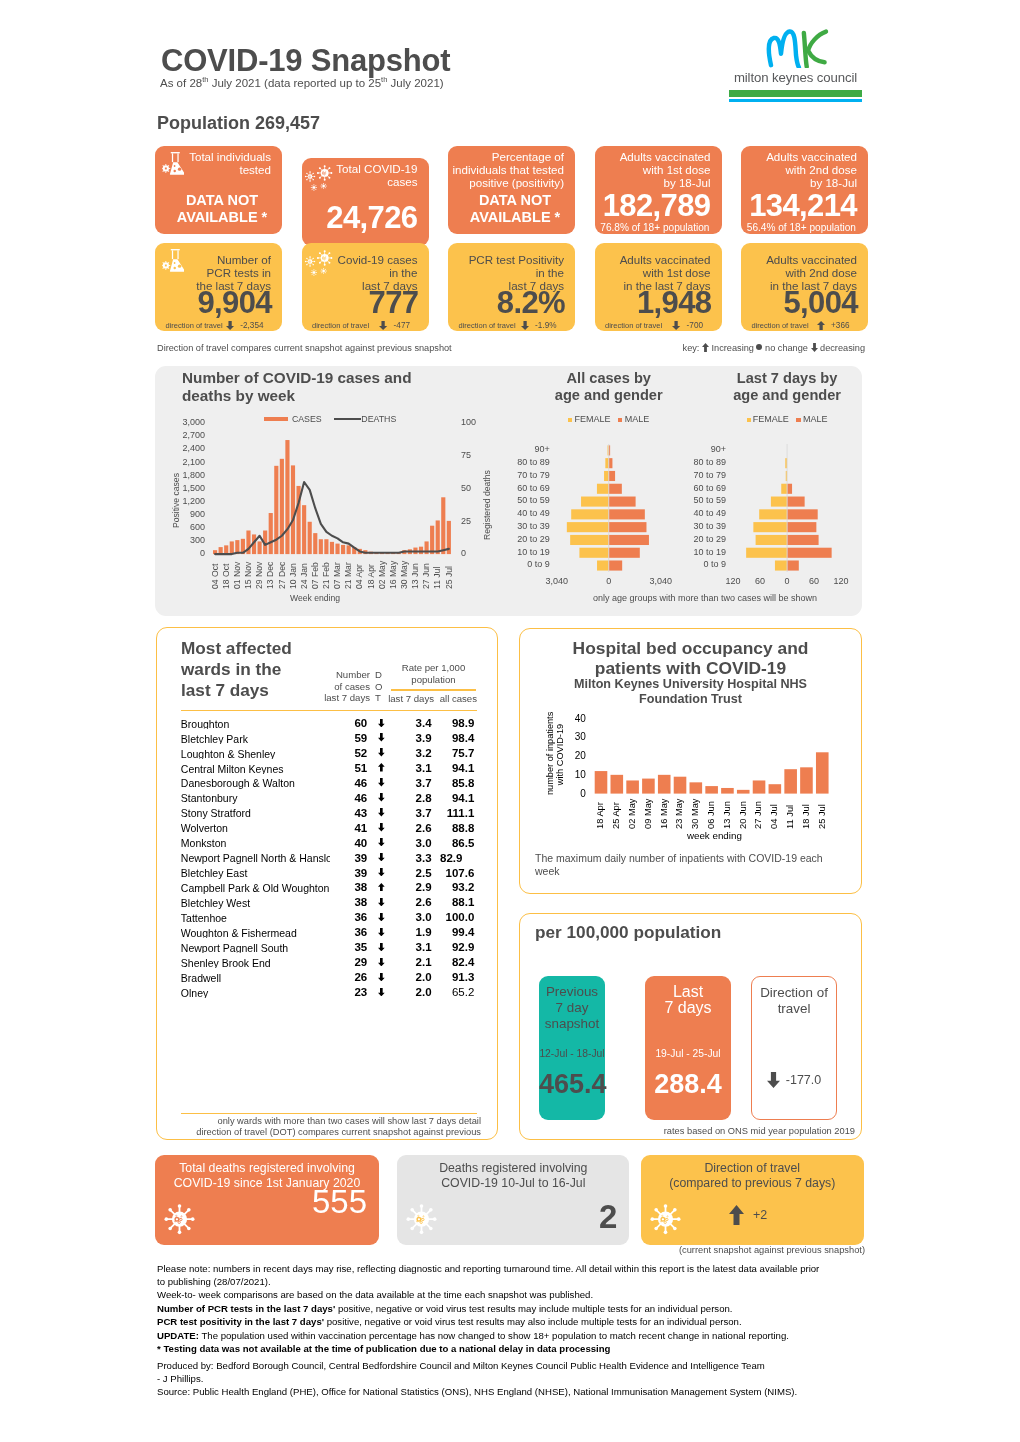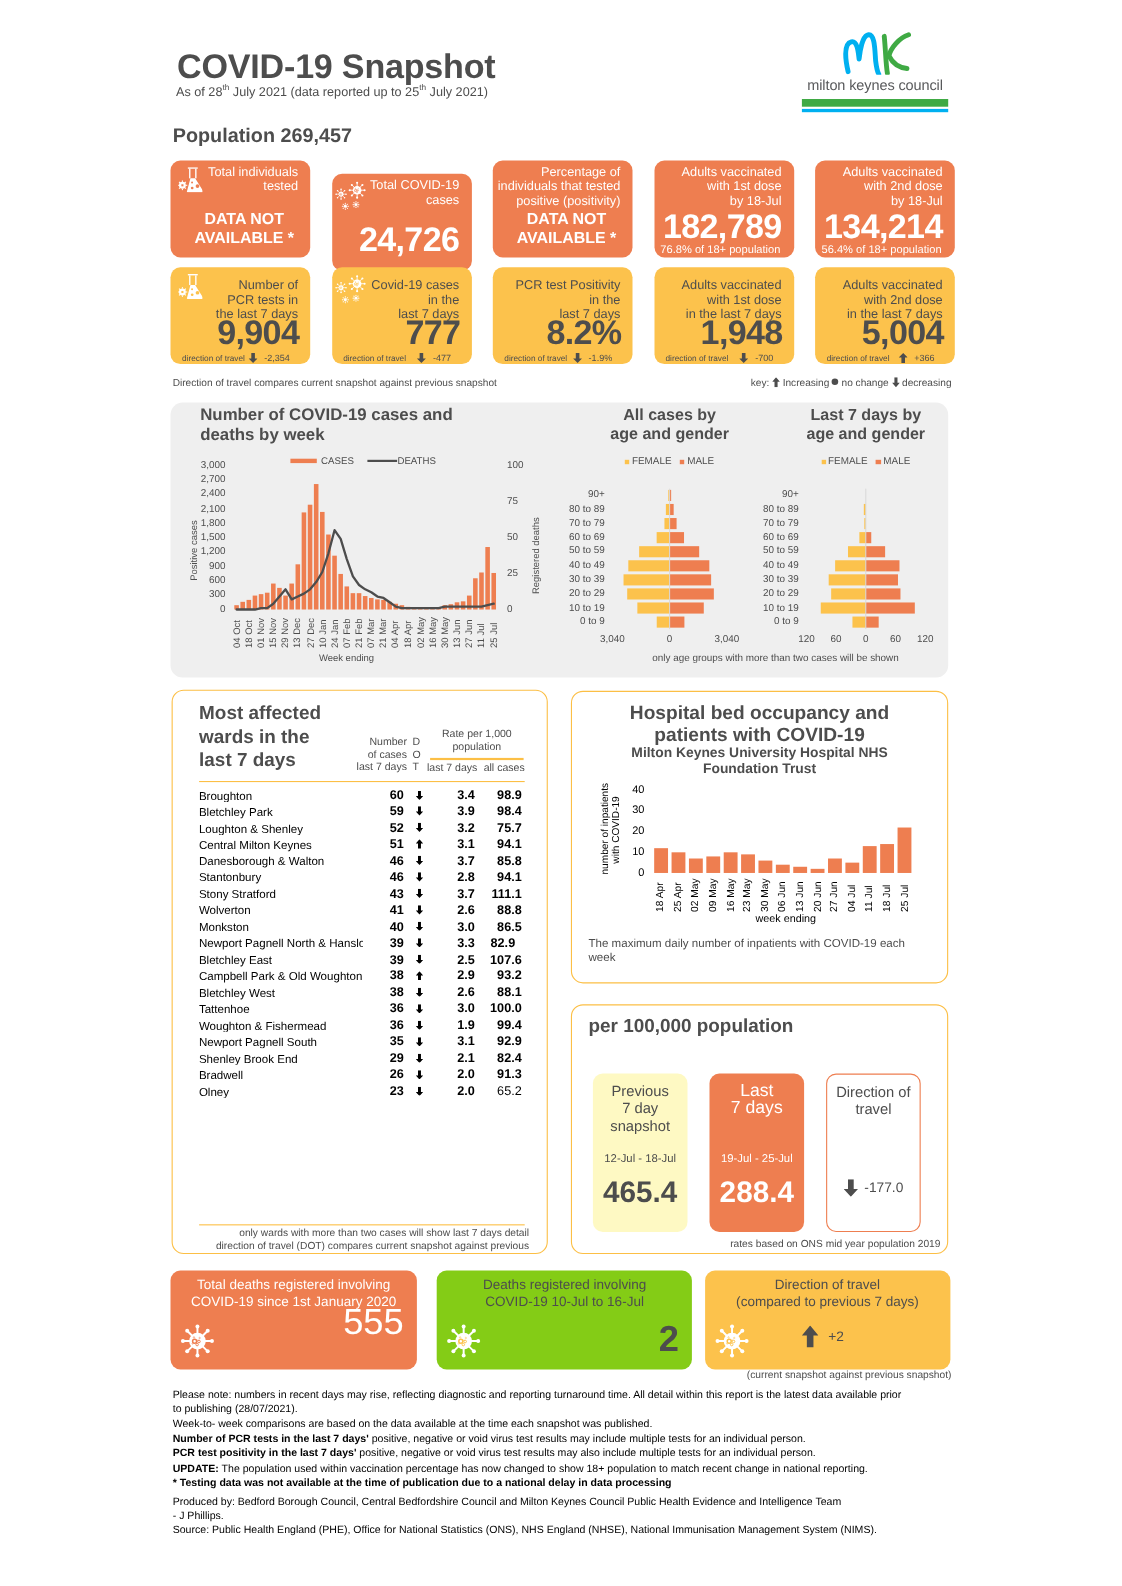--- a/index.html
+++ b/index.html
@@ -774,21 +774,21 @@
       </div>
       <div style="position: absolute; left: 0px; top: 852.55px; height: 14.95px; width: 1020px;">
         <div style="position: absolute; left: 180.8px; top: 0.7px; font-size: 10.5px; line-height: 10.5px; color: rgb(0, 0, 0); width: 149px; overflow: hidden; white-space: nowrap;">Newport Pagnell North &amp; Hanslope</div>
         <div style="position: absolute; left: 335px; width: 32.2px; text-align: right; top: 0px; font-size: 11.5px; line-height: 11.5px; font-weight: bold; color: rgb(0, 0, 0);">39</div>
         <div style="position: absolute; left: 378px; top: 0.5px; width: 7px; height: 8.5px;">
           <svg viewBox="0 0 100 125" width="6.7" height="8.4" preserveAspectRatio="none" style="display: block;">
             <path fill="#000" d="M50 125 L100 69 L70 69 L70 0 L30 0 L30 69 L0 69 Z"></path>
           </svg>
         </div>
         <div style="position: absolute; left: 400px; width: 31.6px; text-align: right; top: 0px; font-size: 11.5px; line-height: 11.5px; font-weight: bold; color: rgb(0, 0, 0);">3.3</div>
-        <div style="position: absolute; left: 440px; width: 34.3px; text-align: center; top: 0px; font-size: 11.5px; line-height: 11.5px; font-weight: bold; color: rgb(0, 0, 0);">82.9</div>
+        <div style="position: absolute; left: 440px; width: 34.3px; text-align: left; top: 0px; font-size: 11.5px; line-height: 11.5px; font-weight: bold; color: rgb(0, 0, 0);">82.9</div>
       </div>
       <div style="position: absolute; left: 0px; top: 867.5px; height: 14.95px; width: 1020px;">
         <div style="position: absolute; left: 180.8px; top: 0.7px; font-size: 10.5px; line-height: 10.5px; color: rgb(0, 0, 0); width: 149px; overflow: hidden; white-space: nowrap;">Bletchley East</div>
         <div style="position: absolute; left: 335px; width: 32.2px; text-align: right; top: 0px; font-size: 11.5px; line-height: 11.5px; font-weight: bold; color: rgb(0, 0, 0);">39</div>
         <div style="position: absolute; left: 378px; top: 0.5px; width: 7px; height: 8.5px;">
           <svg viewBox="0 0 100 125" width="6.7" height="8.4" preserveAspectRatio="none" style="display: block;">
             <path fill="#000" d="M50 125 L100 69 L70 69 L70 0 L30 0 L30 69 L0 69 Z"></path>
           </svg>
         </div>
         <div style="position: absolute; left: 400px; width: 31.6px; text-align: right; top: 0px; font-size: 11.5px; line-height: 11.5px; font-weight: bold; color: rgb(0, 0, 0);">2.5</div>
@@ -945,21 +945,21 @@
         <div>The maximum daily number of inpatients with COVID-19 each</div>
         <div>week</div>
       </div>
     </div>
 
   <div class="ab ypanel" id="ratepanel" style="left: 519.4px; top: 912.8px; width: 342.4px; height: 227.4px;"></div>
   <div id="rates">
       <div style="position: absolute; left: 535px; top: 922px; font-size: 17.2px; font-weight: bold; line-height: 21.3px; color: rgb(77, 77, 77); width: 320px;">
         <div>per 100,000 population</div>
       </div>
-      <div style="position: absolute; left: 539px; top: 975.5px; width: 86px; height: 144px; border-radius: 9px; box-sizing: border-box; background: #fef9c3; color: rgb(77, 77, 77);">
+      <div style="position: absolute; left: 539px; top: 975.5px; width: 66px; height: 144px; border-radius: 9px; box-sizing: border-box; background: #14b8a6; color: rgb(77, 77, 77);">
         <div style="position: absolute; left: 0px; right: 0px; top: 8px; text-align: center; font-size: 13.4px; line-height: 16.2px;">
           <div>Previous</div>
           <div>7 day</div>
           <div>snapshot</div>
         </div>
         <div style="position: absolute; left: 0px; right: 0px; top: 72px; text-align: center; font-size: 10.3px; line-height: 11px;">12-Jul - 18-Jul</div>
         <div style="position: absolute; left: 0px; right: 0px; top: 95px; text-align: center; font-size: 27px; line-height: 27px; font-weight: bold;">465.4</div>
       </div>
       <div style="position: absolute; left: 645px; top: 975.5px; width: 86px; height: 144px; border-radius: 9px; box-sizing: border-box; background: rgb(238, 126, 80); color: rgb(255, 255, 255);">
         <div style="position: absolute; left: 0px; right: 0px; top: 8px; text-align: center; font-size: 16px; line-height: 16.2px;">
@@ -1017,21 +1017,21 @@
               <circle cx="54.14" cy="53.15" r="3.56" fill="none" stroke="#ee7e50" stroke-width="2.67"></circle>
               <circle cx="49.08" cy="61.66" r="3.45" fill="none" stroke="#ee7e50" stroke-width="2.59"></circle>
               <circle cx="40.34" cy="41.88" r="1.96" fill="none" stroke="#ee7e50" stroke-width="1.47"></circle>
               <circle cx="55.98" cy="43.49" r="1.96" fill="none" stroke="#ee7e50" stroke-width="1.47"></circle>
               <circle cx="36.66" cy="58.90" r="1.84" fill="none" stroke="#ee7e50" stroke-width="1.38"></circle>
               <circle cx="50.92" cy="50.16" r="1.61" fill="none" stroke="#ee7e50" stroke-width="1.21"></circle>
             </g>
           </svg></div>
         <div style="position: absolute; right: 12px; top: 30px; font-size: 33px; line-height: 33px; font-weight: normal;">555</div>
       </div>
-      <div style="position: absolute; left: 397.3px; top: 1154.5px; width: 232px; height: 90px; border-radius: 9px; box-sizing: border-box; background: #84cc16; color: rgb(77, 77, 77);">
+      <div style="position: absolute; left: 397.3px; top: 1154.5px; width: 232px; height: 90px; border-radius: 9px; box-sizing: border-box; background: #e5e5e5; color: rgb(77, 77, 77);">
         <div style="position: absolute; left: 0px; right: 0px; top: 6px; text-align: center; font-size: 12.3px; line-height: 15px;">
           <div>Deaths registered involving</div>
           <div>COVID-19  10-Jul to 16-Jul</div>
         </div>
         <div style="position: absolute; left: 8px; top: 47px; width: 34px; height: 34px;"><svg viewBox="0 0 100 100" width="33" height="33" style="color: rgb(255, 255, 255);">
             <g>
               <line x1="50.00" y1="32.45" x2="50.00" y2="12.00" stroke="currentColor" stroke-width="5.40" stroke-linecap="round"></line>
               <circle cx="50.00" cy="12.00" r="5.50" fill="currentColor"></circle>
               <line x1="63.82" y1="38.18" x2="78.28" y2="23.72" stroke="currentColor" stroke-width="5.40" stroke-linecap="round"></line>
               <circle cx="78.28" cy="23.72" r="5.50" fill="currentColor"></circle>

